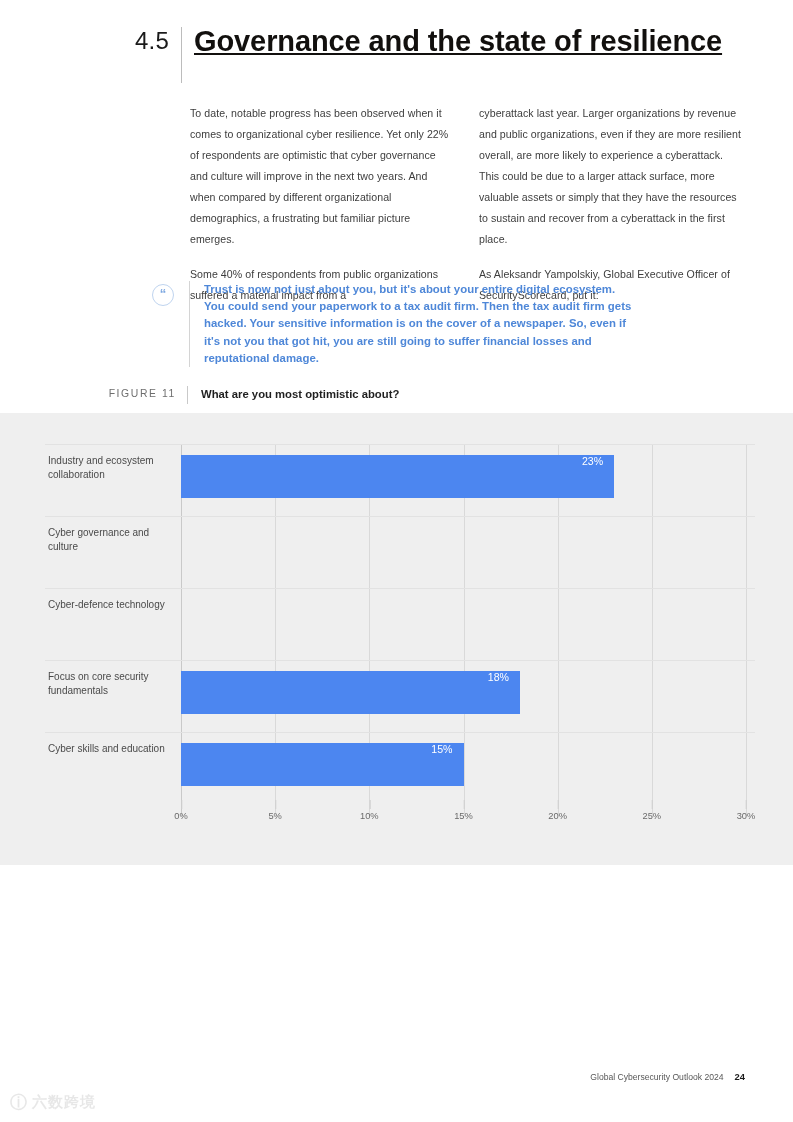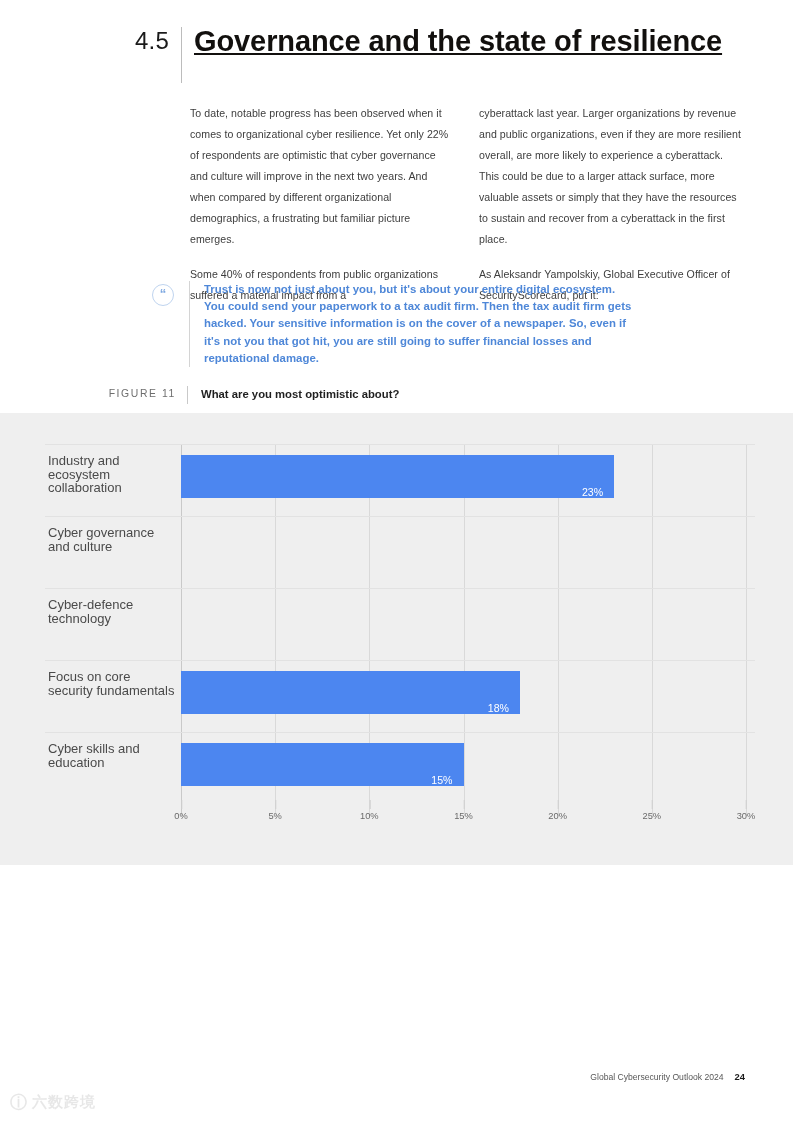--- a/index.html
+++ b/index.html
@@ -178,37 +178,37 @@
   }
   .row {
     position: relative;
     height: 72px;
     border-top: 1px solid #e2e2e2;
   }
   .row-label {
     position: absolute;
     left: 3px; top: 9px;
     width: 128px;
-    font-size: 13px;
+    font-size: 10px;
     line-height: 13.5px;
     color: #4a4a4a;
   }
   .bar-track {
     position: absolute;
     left: 136px; top: 10px;
     height: 43px;
     width: 565px;
   }
   .bar {
     position: absolute;
     left: 0; top: 0;
     height: 43px;
     background: #4c86f0;
     display: flex;
-    align-items: flex-end;
+    align-items: flex-start;
     justify-content: flex-end;
   }
   .bar-value {
     color: #ffffff;
     font-size: 10.6px;
     font-weight: 400;
     padding-right: 11px;
     white-space: nowrap;
   }
   .x-axis {

